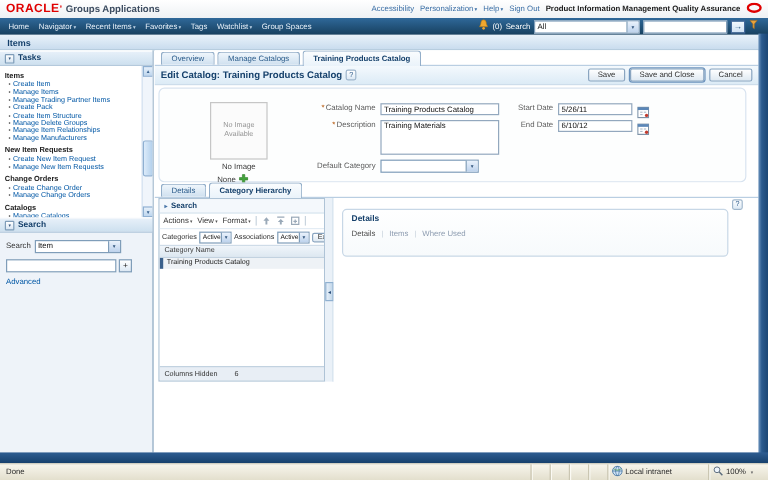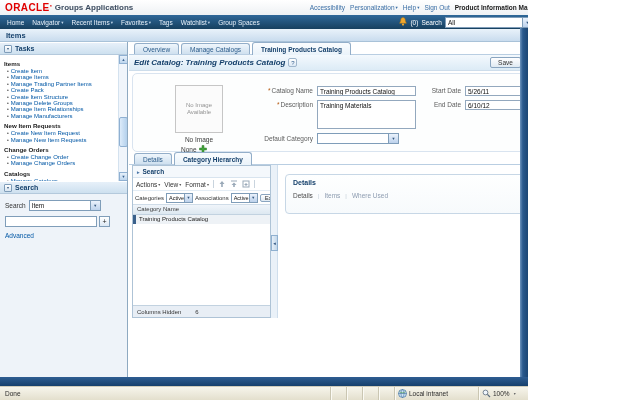--- a/index.html
+++ b/index.html
@@ -1,17 +1,17 @@
 <!DOCTYPE html>
 <html><head>
 <meta charset="utf-8">
 <style>
 *{margin:0;padding:0;box-sizing:border-box;}
 body{font-family:"Liberation Sans",sans-serif;background:#fff;}
-.screen{position:relative;width:528px;height:400px;overflow:hidden;background:#fff;}
+.screen{position:relative;width:640px;height:400px;overflow:hidden;background:#fff;}
 a{text-decoration:none;cursor:pointer;}
 
 
 .top-header{position:absolute;left:0;top:0;width:640px;height:15px;background:linear-gradient(#ffffff,#eef1f4);display:flex;align-items:center;padding:0 5px;}
 .oracle-logo{color:#e00000;font-weight:bold;font-size:10px;letter-spacing:.4px;}
 .logo-mark{color:#e00000;font-weight:bold;font-size:8px;margin-right:3px;}
 .brand-product{color:#3c4c60;font-size:8px;font-weight:bold;}
 .global-links{margin-left:auto;display:flex;align-items:center;gap:5px;font-size:6.5px;}
 .global-links a{color:#3a6ea5;display:inline-flex;align-items:center;gap:1px;}
 .caret{font-size:4.5px;color:#3a6ea5;}
@@ -57,21 +57,21 @@
 .ss-input{width:92px;height:11px;border:1px solid #7f9db9;font-size:6.5px;padding:0 2px;}
 .plus-btn{width:11px;height:11px;border:1px solid #7f9db9;background:linear-gradient(#ffffff,#dce8f4);color:#222;font-size:7px;line-height:9px;text-align:center;cursor:pointer;}
 .advanced{display:inline-block;margin-top:5px;color:#0057a5;font-size:6.5px;}
 
 
 .main{position:absolute;left:129px;top:42px;width:503px;bottom:23px;background:#fff;}
 .tabstrip{position:absolute;left:0;top:0;right:0;height:13px;border-bottom:1px solid #b9cee2;padding-left:5px;display:flex;align-items:flex-end;gap:2px;background:#fff;}
 .tab{height:11px;line-height:11px;padding:0 8px;font-size:6.5px;color:#2a5b8a;background:linear-gradient(#eff6fc,#cfe0ef);border:1px solid #93aec9;border-bottom:none;border-radius:3px 3px 0 0;cursor:pointer;white-space:nowrap;}
 .tab.active{height:13px;line-height:13px;margin-bottom:-1px;background:linear-gradient(#fafcfe,#eaf3fa);font-weight:bold;color:#15406b;}
 .edit-header{position:absolute;left:0;top:13px;right:0;height:16px;background:linear-gradient(#f4f9fd,#dcebf6);border-bottom:1px solid #cdddeb;display:flex;align-items:center;padding:0 5px;gap:3px;}
-.edit-title{font-size:8px;font-weight:bold;color:#15406b;font-style:italic;}
+.edit-title{font-size:8px;font-weight:bold;color:#15406b;}
 .help-badge{width:9px;height:9px;border:1px solid #9fb6cc;background:linear-gradient(#ffffff,#dce9f5);color:#2c5a8a;font-size:6px;text-align:center;line-height:8px;border-radius:2px;display:inline-block;cursor:pointer;}
 .btns{margin-left:auto;display:flex;gap:4px;align-items:center;}
 .btn{font-size:6.5px;color:#333;background:linear-gradient(#ffffff,#dfe9f2);border:1px solid #8aa5c0;border-radius:2px;padding:1px 7px;font-family:inherit;cursor:pointer;}
 .btn.default{box-shadow:0 0 0 1px #6c93bd;}
 
 
 .form-panel{position:absolute;left:3px;top:31px;right:10px;height:79px;border:1px solid #d9e4f0;border-radius:5px;background:#fdfefe;}
 .img-box{position:absolute;left:42px;top:11px;width:48px;height:48px;border:1px solid #c6c6c6;background:#fbfbfb;display:flex;align-items:center;justify-content:center;text-align:center;}
 .img-box span{font-size:6px;color:#949494;width:34px;line-height:7px;}
 .img-caption{position:absolute;left:36px;top:62px;width:60px;text-align:center;font-size:6.5px;color:#3b3b3b;}

